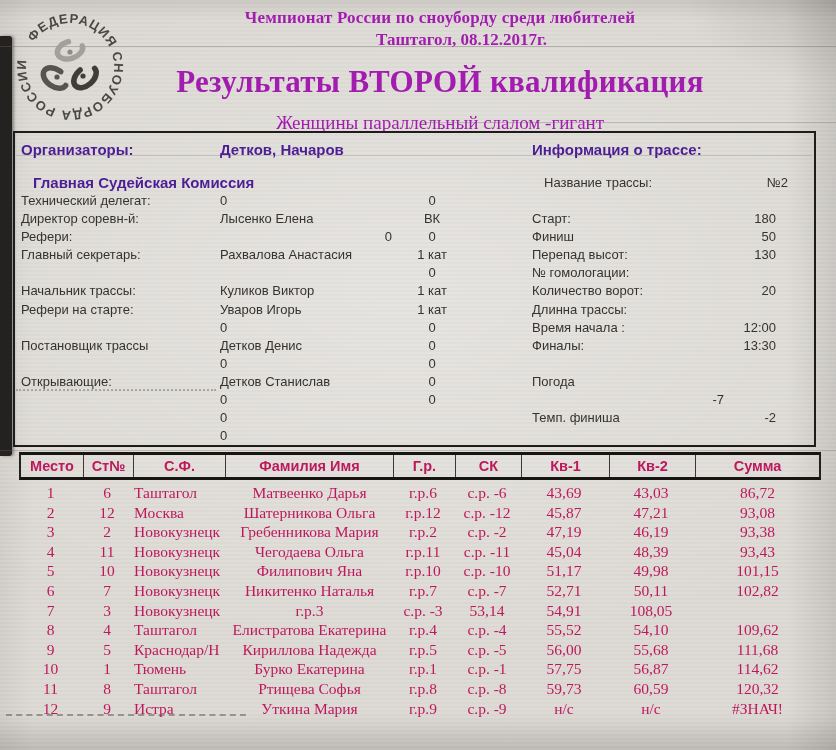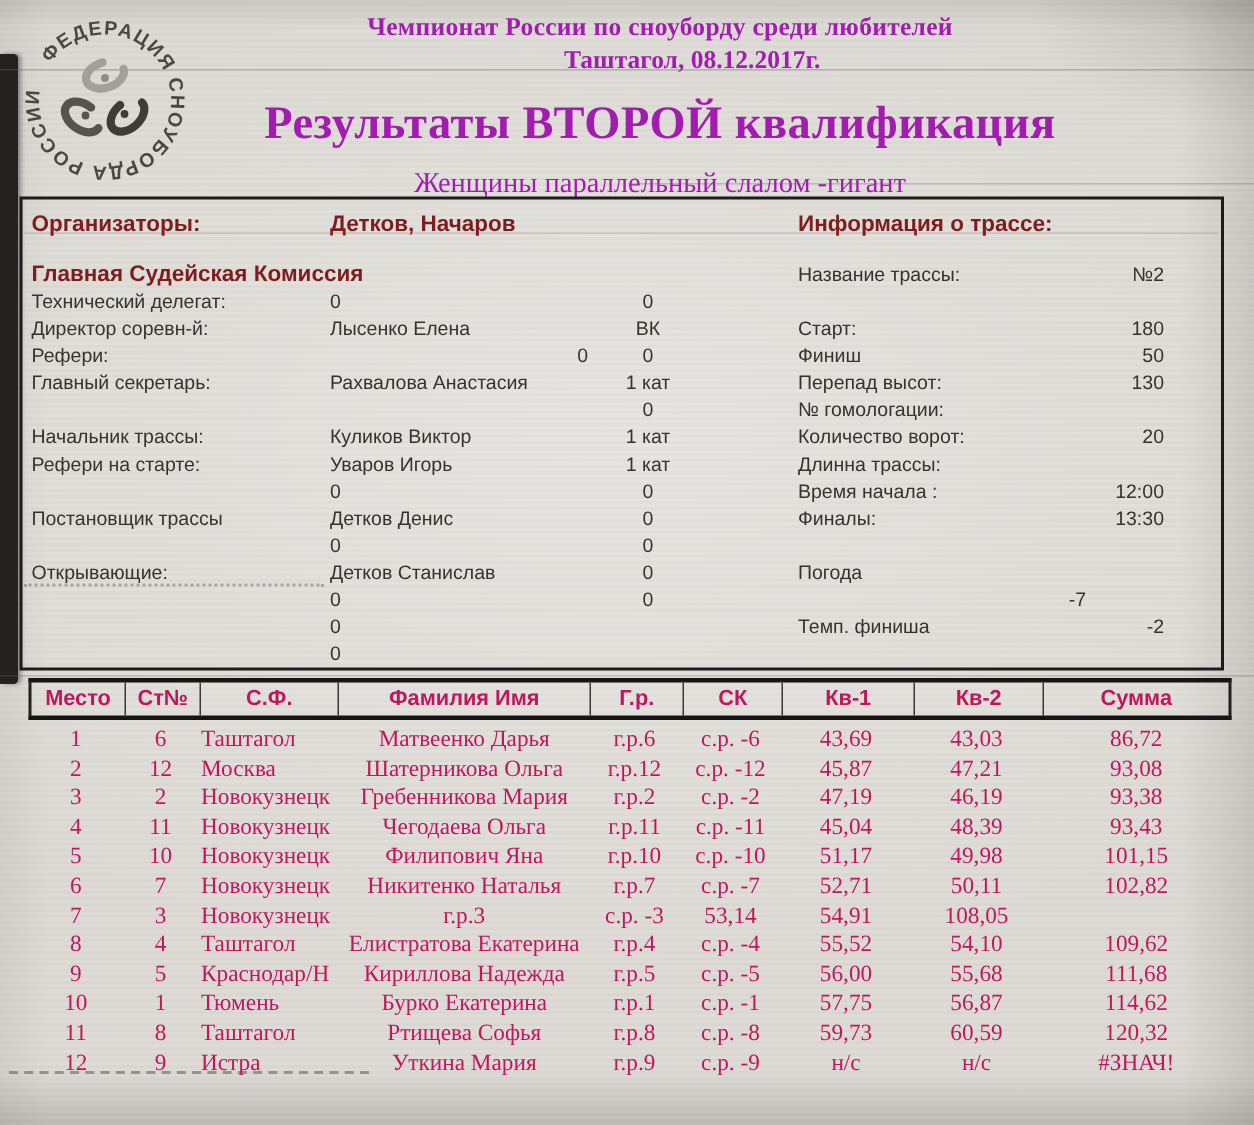--- a/index.html
+++ b/index.html
@@ -43,22 +43,22 @@
   .info-box{position:absolute;left:13px;top:131px;width:799px;height:312px;
     border:2.5px solid #1d1c1a;color:#35332f;font-size:13px;}
   .igrid{display:grid;grid-template-columns:205px 172px 80px 60px 192px 52px 1fr;align-items:center;}
   .info-row{height:18.1px;line-height:18.1px;}
   .c1{padding-left:6px;white-space:nowrap;overflow:hidden;}
   .c2{display:flex;justify-content:space-between;white-space:nowrap;}
   .c3{text-align:center;}
   .c5{white-space:nowrap;}
   .c6{text-align:right;white-space:nowrap;}
   .org-row{margin-top:7px;height:20px;line-height:20px;}
-  .b15{font-weight:bold;font-size:15px;color:#7f1d1d;}
-  .jury-row{margin-top:13px;height:19px;line-height:19px;}
+  .b15{font-weight:bold;font-size:15px;color:#4c1d95;}
+  .jury-row{margin-top:13px;height:19px;line-height:19px;margin-left:12px;}
   .jury-span{grid-column:1/4;padding-left:6px;}
 
   
   .results{position:absolute;left:19px;top:452px;width:802px;color:#be185d;}
   .results-header, .results .tr{display:grid;grid-template-columns:63px 50px 92px 168px 62px 66px 88px 86px 1fr;}
   .results-header{border-top:3.5px solid #161514;border-bottom:3px solid #161514;
     border-left:2px solid #22211f;border-right:2px solid #22211f;
     font-weight:bold;font-size:14.5px;height:22px;line-height:22px;background:rgba(255,255,255,0.06);}
   .results-header .th{text-align:center;border-right:1.5px solid #3a3937;overflow:hidden;white-space:nowrap;}
   .results-header .th:last-child{border-right:none;}

